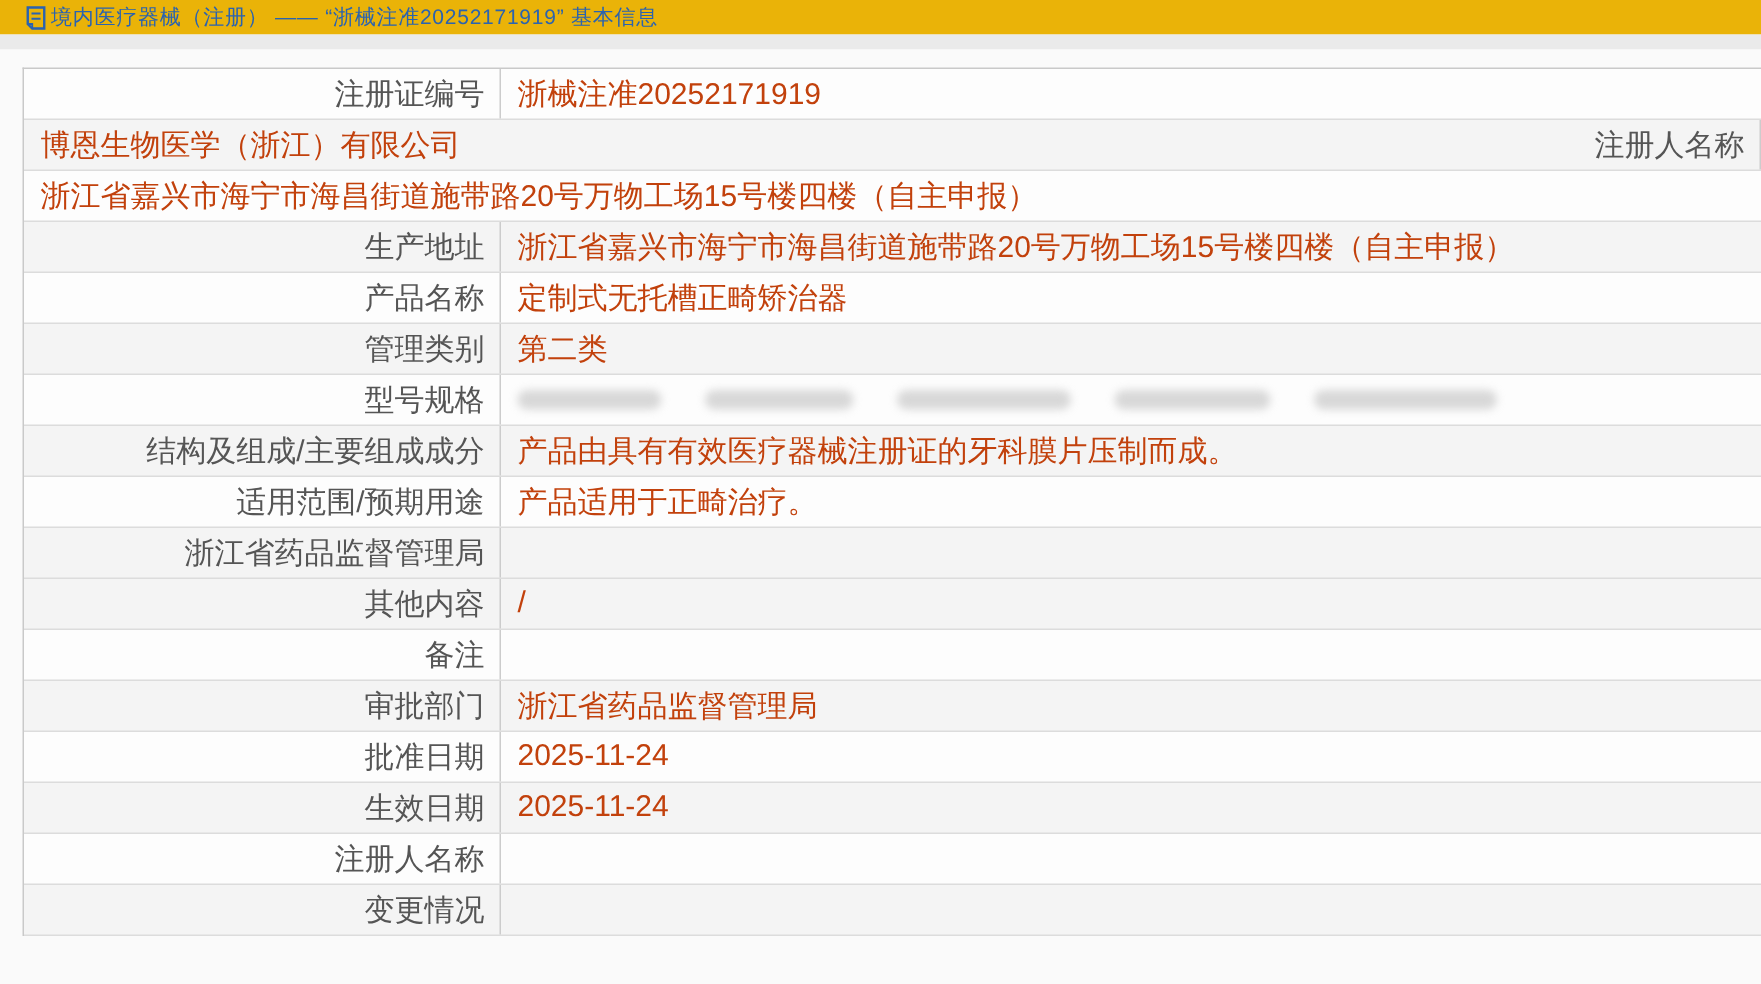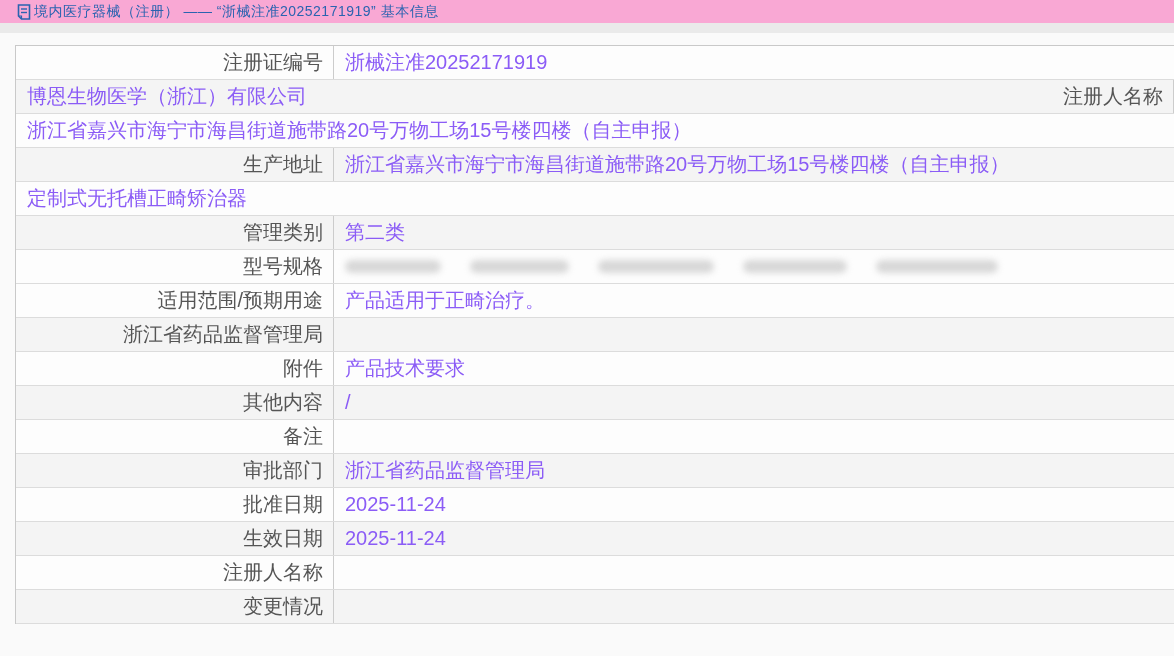--- a/index.html
+++ b/index.html
@@ -5,21 +5,21 @@
   * { margin: 0; padding: 0; box-sizing: border-box; }
   html, body {
     width: 1174px; height: 656px;
     overflow: hidden;
     background: #fafafa;
     font-family: "Liberation Sans", "DejaVu Sans", sans-serif;
   }
   
   .titlebar {
     height: 23px;
-    background: #f9a8d4;
+    background: #eab308;
     display: flex;
     align-items: center;
     padding-left: 17px;
   }
   .doc-icon { width: 14px; height: 16px; margin-right: 3px; flex: 0 0 auto; }
   .page-title {
     font-size: 14px;
     color: #2a63b0;
     white-space: nowrap;
     letter-spacing: 0.5px;
@@ -45,21 +45,21 @@
     width: 318px;
     flex: 0 0 auto;
     justify-content: flex-end;
     padding-right: 10px;
     border-right: 1px solid #cccccc;
     color: #555555;
   }
   .cell.value {
     flex: 1;
     padding-left: 11px;
-    color: #8b5cf6;
+    color: #c2410c;
     overflow: hidden;
     white-space: nowrap;
   }
   .blur-block {
     display: inline-block;
     height: 13px;
     background: #bfbfbf;
     border-radius: 7px;
     margin-right: 29px;
     filter: blur(3px);
@@ -95,54 +95,55 @@
   <div class="row white">
     <div class="cell value">浙江省嘉兴市海宁市海昌街道施带路20号万物工场15号楼四楼（自主申报）</div>
   </div>
 
   <div class="row gray">
     <div class="cell label">生产地址</div>
     <div class="cell value">浙江省嘉兴市海宁市海昌街道施带路20号万物工场15号楼四楼（自主申报）</div>
   </div>
 
   <div class="row white">
+    <div class="cell label">产品名称</div>
     <div class="cell value">定制式无托槽正畸矫治器</div>
   </div>
 
   <div class="row gray">
     <div class="cell label">管理类别</div>
     <div class="cell value">第二类</div>
   </div>
 
   <div class="row white">
     <div class="cell label">型号规格</div>
     <div class="cell value">
         <span class="blur-block" style="width: 96px;"></span>
         <span class="blur-block" style="width: 99px;"></span>
         <span class="blur-block" style="width: 116px;"></span>
         <span class="blur-block" style="width: 104px;"></span>
         <span class="blur-block" style="width: 122px;"></span>
       </div>
   </div>
 
+  <div class="row gray">
+    <div class="cell label">结构及组成/主要组成成分</div>
+    <div class="cell value">产品由具有有效医疗器械注册证的牙科膜片压制而成。</div>
+  </div>
 
   <div class="row white">
     <div class="cell label">适用范围/预期用途</div>
     <div class="cell value">产品适用于正畸治疗。</div>
   </div>
 
   <div class="row gray">
     <div class="cell label">浙江省药品监督管理局</div>
     <div class="cell value"></div>
   </div>
 
-  <div class="row white">
-    <div class="cell label">附件</div>
-    <div class="cell value">产品技术要求</div>
-  </div>
 
   <div class="row gray">
     <div class="cell label">其他内容</div>
     <div class="cell value">/</div>
   </div>
 
   <div class="row white">
     <div class="cell label">备注</div>
     <div class="cell value"></div>
   </div>

